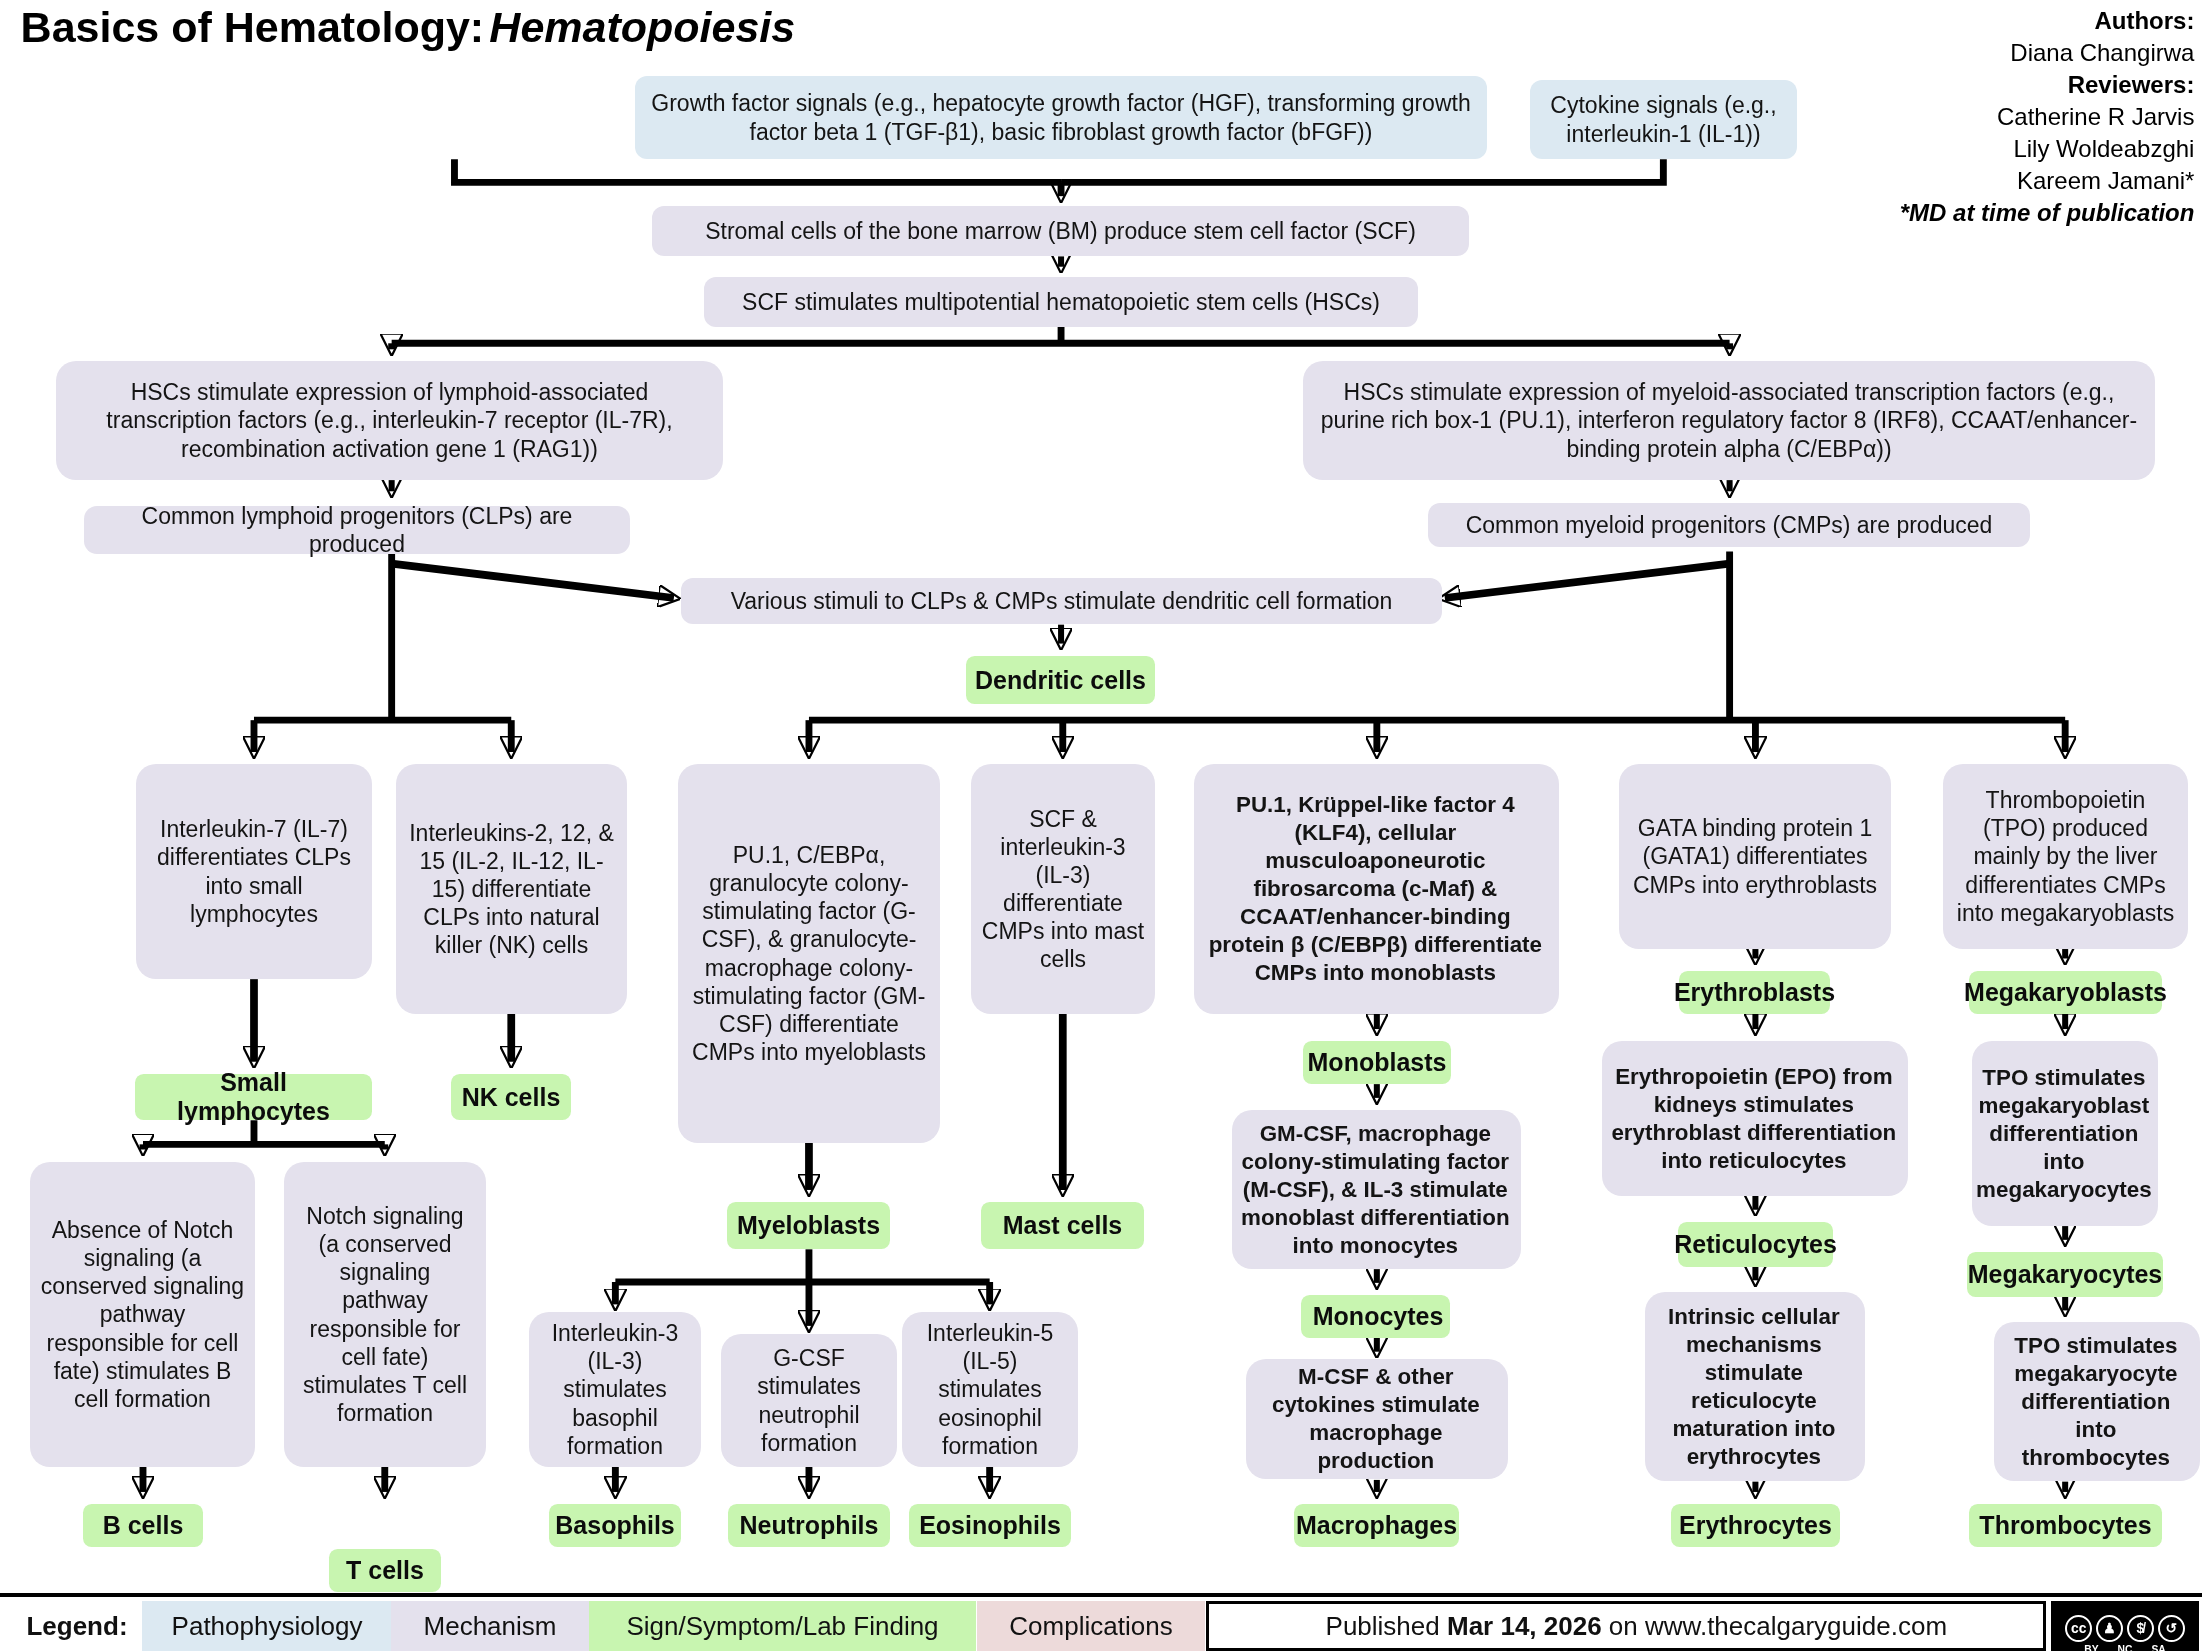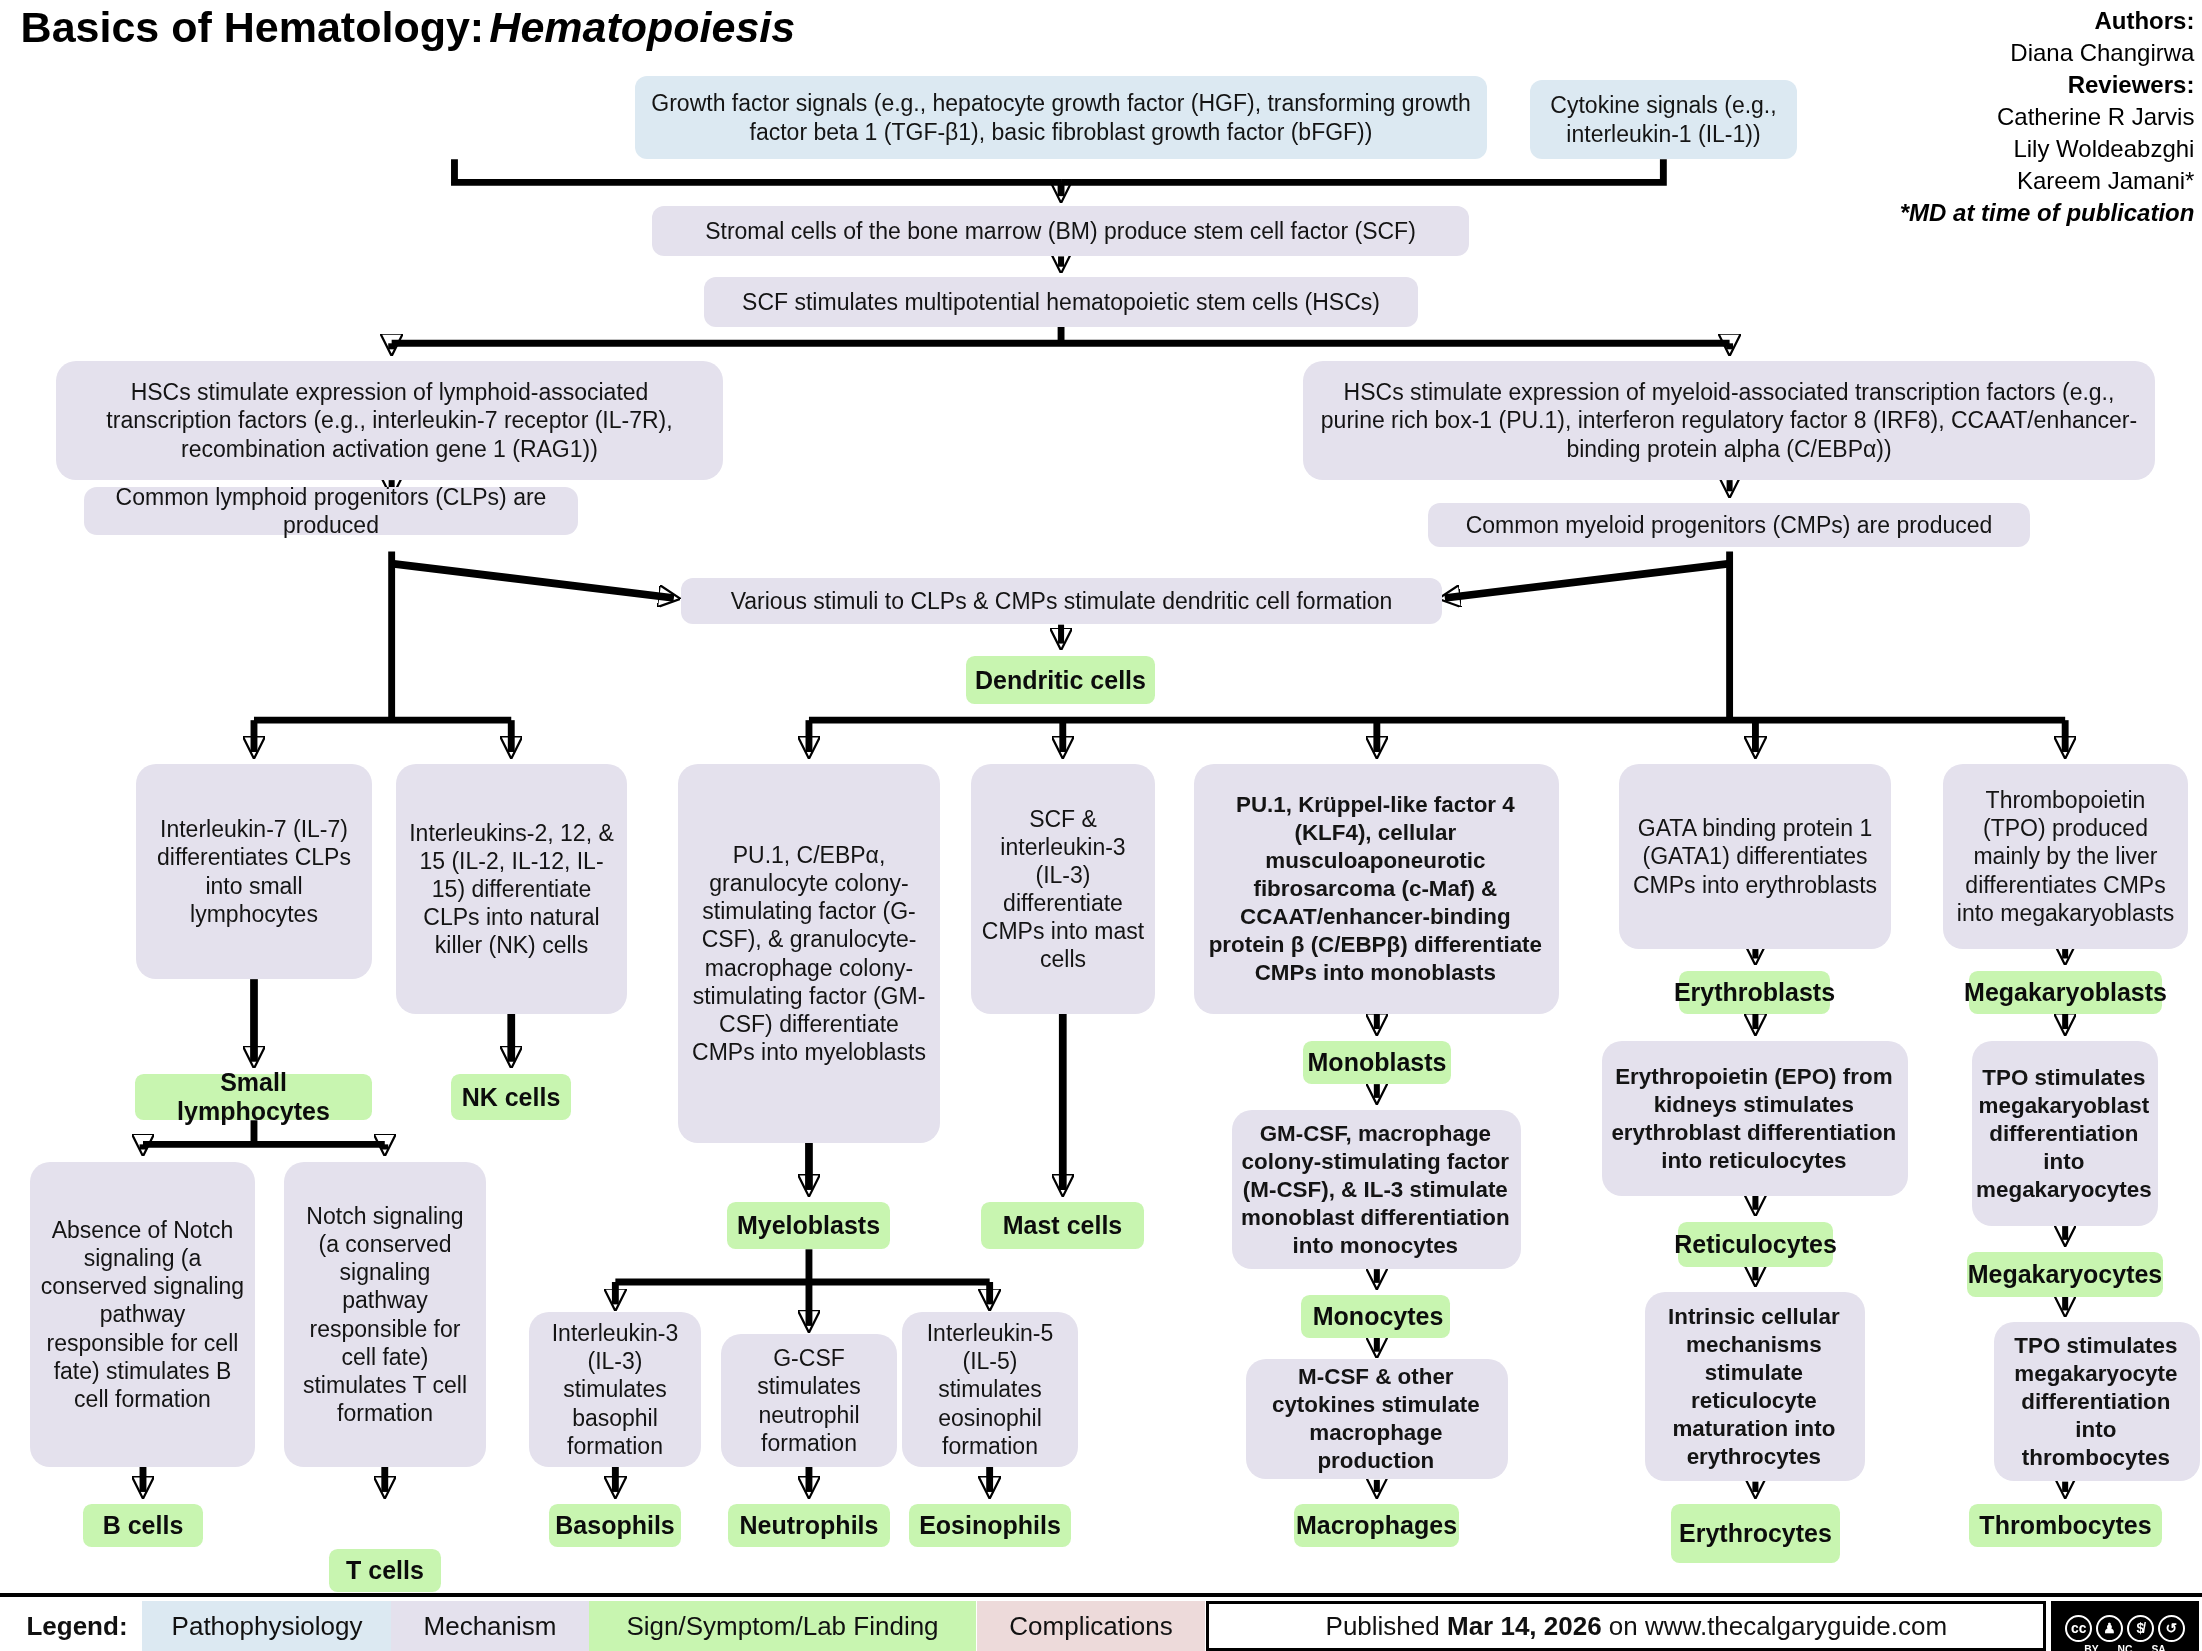--- a/index.html
+++ b/index.html
@@ -130,21 +130,21 @@
     <div class="note">*MD at time of publication</div>
   </div>
 
   <div class="bx blue" style="left:635px;top:76px;width:852px;height:83px;">Growth factor signals (e.g., hepatocyte growth factor (HGF), transforming growth factor beta 1 (TGF-β1), basic fibroblast growth factor (bFGF))</div>
   <div class="bx blue" style="left:1530px;top:80px;width:267px;height:79px;">Cytokine signals (e.g., interleukin-1 (IL-1))</div>
 
   <div class="bx line" style="left:652px;top:206px;width:817px;height:50px;">Stromal cells of the bone marrow (BM) produce stem cell factor (SCF)</div>
   <div class="bx line" style="left:704px;top:277px;width:714px;height:50px;">SCF stimulates multipotential hematopoietic stem cells (HSCs)</div>
   <div class="bx" style="left:56px;top:361px;width:667px;height:119px;">HSCs stimulate expression of lymphoid-associated transcription factors (e.g., interleukin-7 receptor (IL-7R), recombination activation gene 1 (RAG1))</div>
   <div class="bx" style="left:1303px;top:361px;width:852px;height:119px;">HSCs stimulate expression of myeloid-associated transcription factors (e.g., purine rich box-1 (PU.1), interferon regulatory factor 8 (IRF8), CCAAT/enhancer-binding protein alpha (C/EBPα))</div>
-  <div class="bx line" style="left:84px;top:487px;width:494px;height:48px;border-radius:13px;">Common lymphoid progenitors (CLPs) are produced</div>
+  <div class="bx line" style="left:84px;top:506px;width:546px;height:48px;border-radius:13px;">Common lymphoid progenitors (CLPs) are produced</div>
   <div class="bx line" style="left:1428px;top:503px;width:602px;height:44px;">Common myeloid progenitors (CMPs) are produced</div>
   <div class="bx line" style="left:681px;top:578px;width:761px;height:46px;">Various stimuli to CLPs &amp; CMPs stimulate dendritic cell formation</div>
   <div class="g" style="left:966px;top:656px;width:189px;height:48px;">Dendritic cells</div>
 
   <div class="bx" style="left:136px;top:764px;width:236px;height:215px;">Interleukin-7 (IL-7) differentiates CLPs into small lymphocytes</div>
   <div class="bx" style="left:396px;top:764px;width:231px;height:250px;">Interleukins-2, 12, &amp; 15 (IL-2, IL-12, IL-15) differentiate CLPs into natural killer (NK) cells</div>
   <div class="bx" style="left:678px;top:764px;width:262px;height:379px;">PU.1, C/EBPα, granulocyte colony-stimulating factor (G-CSF), &amp; granulocyte-macrophage colony-stimulating factor (GM-CSF) differentiate CMPs into myeloblasts</div>
   <div class="bx" style="left:971px;top:764px;width:184px;height:250px;">SCF &amp; interleukin-3 (IL-3) differentiate CMPs into mast cells</div>
   <div class="bx b" style="left:1194px;top:764px;width:365px;height:250px;">PU.1, Krüppel-like factor 4 (KLF4), cellular musculoaponeurotic fibrosarcoma (c-Maf) &amp; CCAAT/enhancer-binding protein β (C/EBPβ) differentiate CMPs into monoblasts</div>
   <div class="bx" style="left:1619px;top:764px;width:272px;height:185px;">GATA binding protein 1 (GATA1) differentiates CMPs into erythroblasts</div>
@@ -169,21 +169,21 @@
   <div class="g" style="left:1303px;top:1041px;width:148px;height:43px;">Monoblasts</div>
   <div class="bx b" style="left:1232px;top:1110px;width:289px;height:159px;">GM-CSF, macrophage colony-stimulating factor (M-CSF), &amp; IL-3 stimulate monoblast differentiation into monocytes</div>
   <div class="g" style="left:1301px;top:1295px;width:149px;height:43px;padding-left:12px;">Monocytes</div>
   <div class="bx b" style="left:1246px;top:1359px;width:262px;height:120px;">M-CSF &amp; other cytokines stimulate macrophage production</div>
   <div class="g" style="left:1294px;top:1504px;width:165px;height:43px;">Macrophages</div>
 
   <div class="g" style="left:1679px;top:971px;width:151px;height:43px;">Erythroblasts</div>
   <div class="bx b" style="left:1602px;top:1041px;width:306px;height:155px;">Erythropoietin (EPO) from kidneys stimulates erythroblast differentiation into reticulocytes</div>
   <div class="g" style="left:1678px;top:1222px;width:155px;height:45px;">Reticulocytes</div>
   <div class="bx b" style="left:1645px;top:1292px;width:220px;height:189px;">Intrinsic cellular mechanisms stimulate reticulocyte maturation into erythrocytes</div>
-  <div class="g" style="left:1671px;top:1504px;width:169px;height:59px;">Erythrocytes</div>
+  <div class="g" style="left:1671px;top:1504px;width:169px;height:43px;">Erythrocytes</div>
 
   <div class="g" style="left:1969px;top:971px;width:193px;height:43px;">Megakaryoblasts</div>
   <div class="bx b" style="left:1972px;top:1041px;width:186px;height:185px;">TPO stimulates megakaryoblast differentiation into megakaryocytes</div>
   <div class="g" style="left:1967px;top:1252px;width:196px;height:45px;">Megakaryocytes</div>
   <div class="bx b" style="left:1962px;top:1322px;width:206px;height:159px;margin-left:32px;">TPO stimulates megakaryocyte differentiation into thrombocytes</div>
   <div class="g" style="left:1969px;top:1504px;width:193px;height:43px;">Thrombocytes</div>
 
   <div class="legend">
     <div class="seg leg-label">Legend:</div>
     <div class="seg leg-1">Pathophysiology</div>

